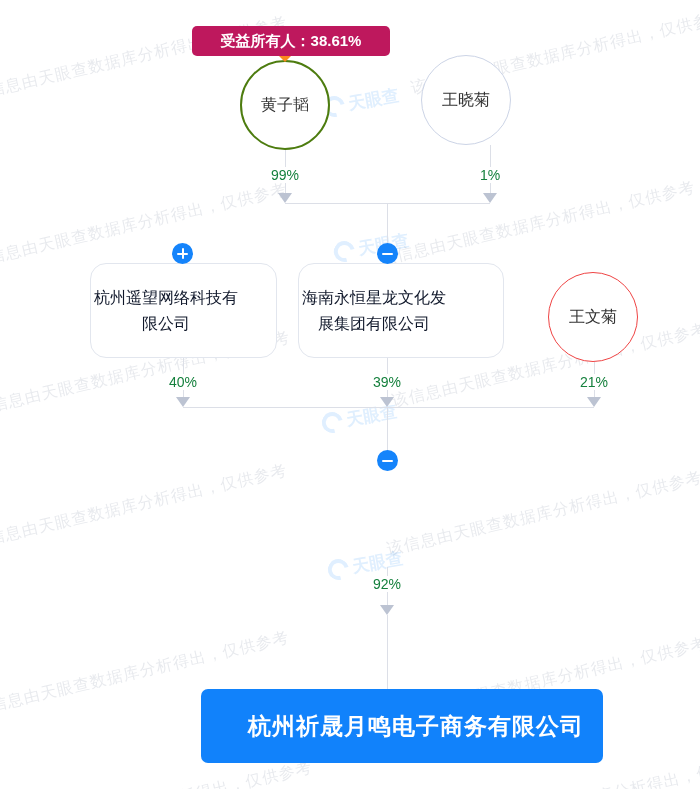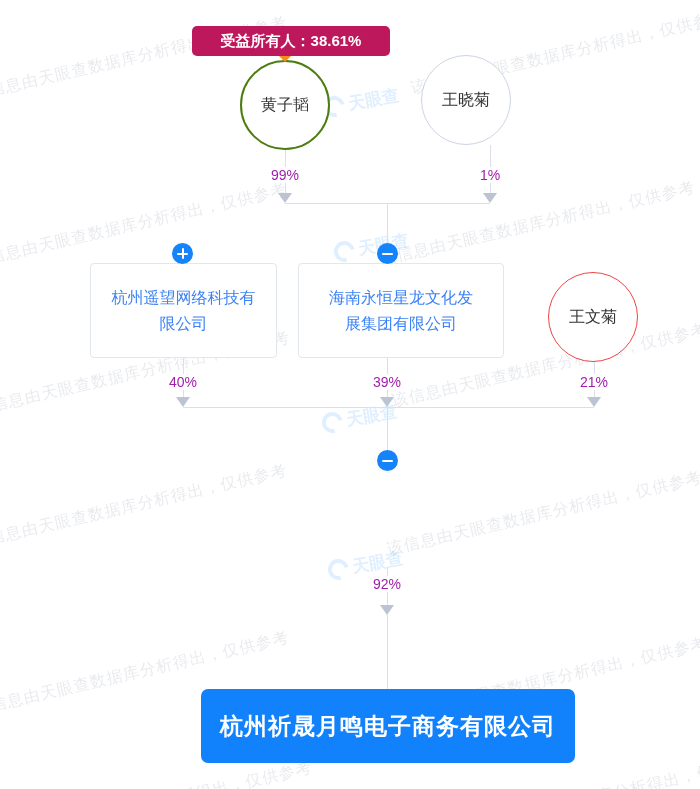--- a/index.html
+++ b/index.html
@@ -56,34 +56,34 @@
     position:absolute; width:90px; height:90px; box-sizing:border-box;
     background:#fff; border-radius:50%; display:flex; align-items:center;
     justify-content:center; font-size:16px; color:#333; z-index:3; cursor:pointer;
   }
   .p1 { left:240px; top:60px;  border:2px solid #4d7c0f; }
   .p2 { left:421px; top:55px;  border:1px solid #ccd4e6; }
   .p3 { left:548px; top:272px; border:1px solid #ef4444; }
 
   .cbox {
     position:absolute; box-sizing:border-box; background:#fff;
-    border:1px solid #e2e6ee; border-radius:4px; display:flex;
-    align-items:center; justify-content:center; text-align:center;
-    font-size:16px; color:#3b82f6; line-height:26px; z-index:3; cursor:pointer;
+    border:1px solid #e2e6ee; border-radius:16px; display:flex;
+    align-items:center; justify-content:flex-start; text-align:center;
+    font-size:16px; color:#0f172a; line-height:26px; z-index:3; cursor:pointer;
   }
   .cbox .txt { width:150px; }
   .b1 { left:90px;  top:263px; width:187px; height:95px; }
   .b2 { left:298px; top:263px; width:206px; height:95px; }
   .b3 { left:284px; top:472px; width:207px; height:95px; }
 
   .target {
     position:absolute; left:201px; top:689px; width:374px; height:74px;
     background:#1182fb; border-radius:7px; color:#fff; font-size:23px;
     font-weight:bold; letter-spacing:1px; display:flex; align-items:center;
-    justify-content:center; z-index:3;
+    justify-content:center; z-index:3;padding-left:28px;
   }
 
   
   .icon-circle {
     position:absolute; width:21px; height:21px; border-radius:50%;
     background:#1584fb; z-index:4; cursor:pointer;
   }
   .icon-circle::before {
     content:""; position:absolute; left:5px; top:9.5px; width:11px; height:2px;
     background:#fff; border-radius:1px;
@@ -91,21 +91,21 @@
   .icon-plus::after {
     content:""; position:absolute; left:9.5px; top:5px; width:2px; height:11px;
     background:#fff; border-radius:1px;
   }
   .i1 { left:172px; top:243px; }
   .i2 { left:377px; top:243px; }
   .i3 { left:377px; top:450px; }
 
   
   .pct {
-    position:absolute; transform:translateX(-50%); color:#a21caf;
+    position:absolute; transform:translateX(-50%); color:#15803d;
     font-size:14px; background:#fff; padding:0 3px; z-index:4; white-space:nowrap;
   }
   .pct99  { left:285px; top:167px; }
   .pct1   { left:490px; top:167px; }
   .pct40  { left:183px; top:374px; }
   .pct39  { left:387px; top:374px; }
   .pct21  { left:594px; top:374px; }
   .pct100 { left:387px; top:576px; }
 
   

